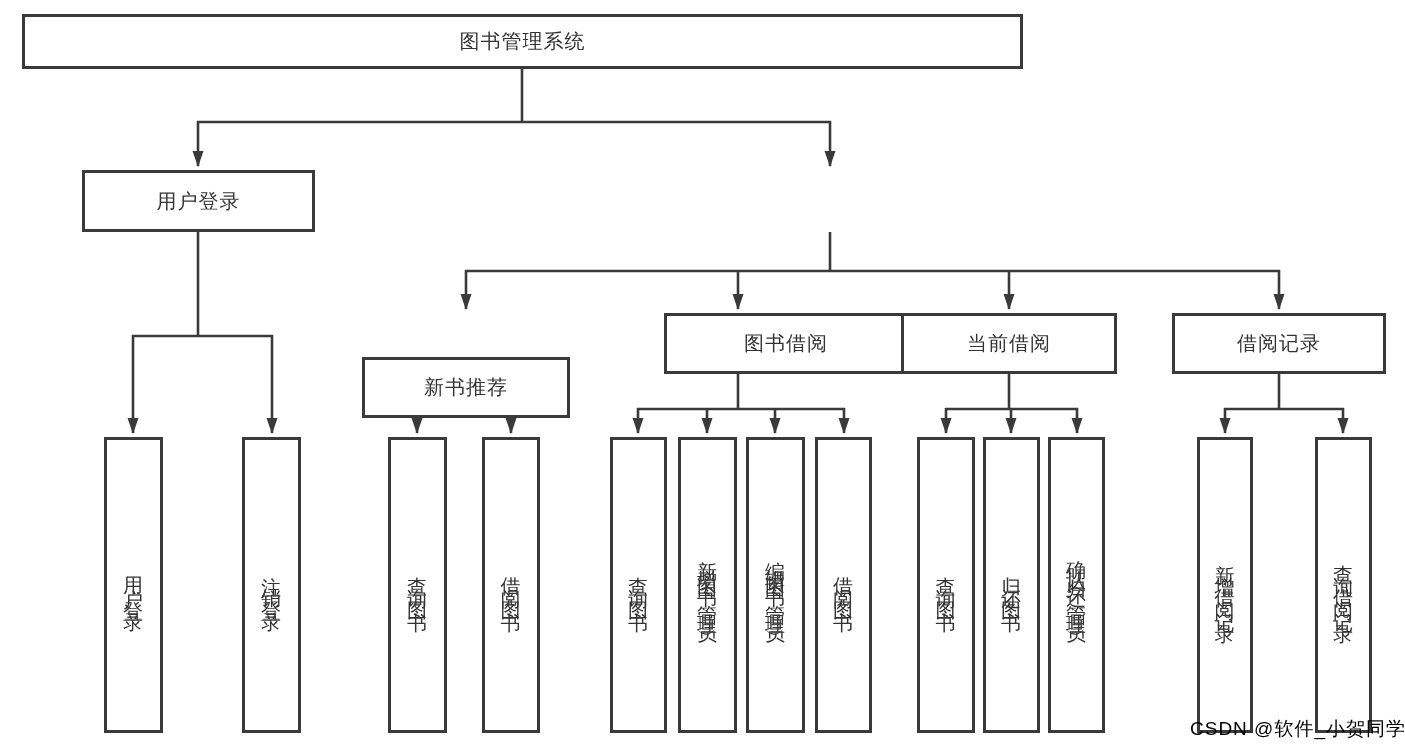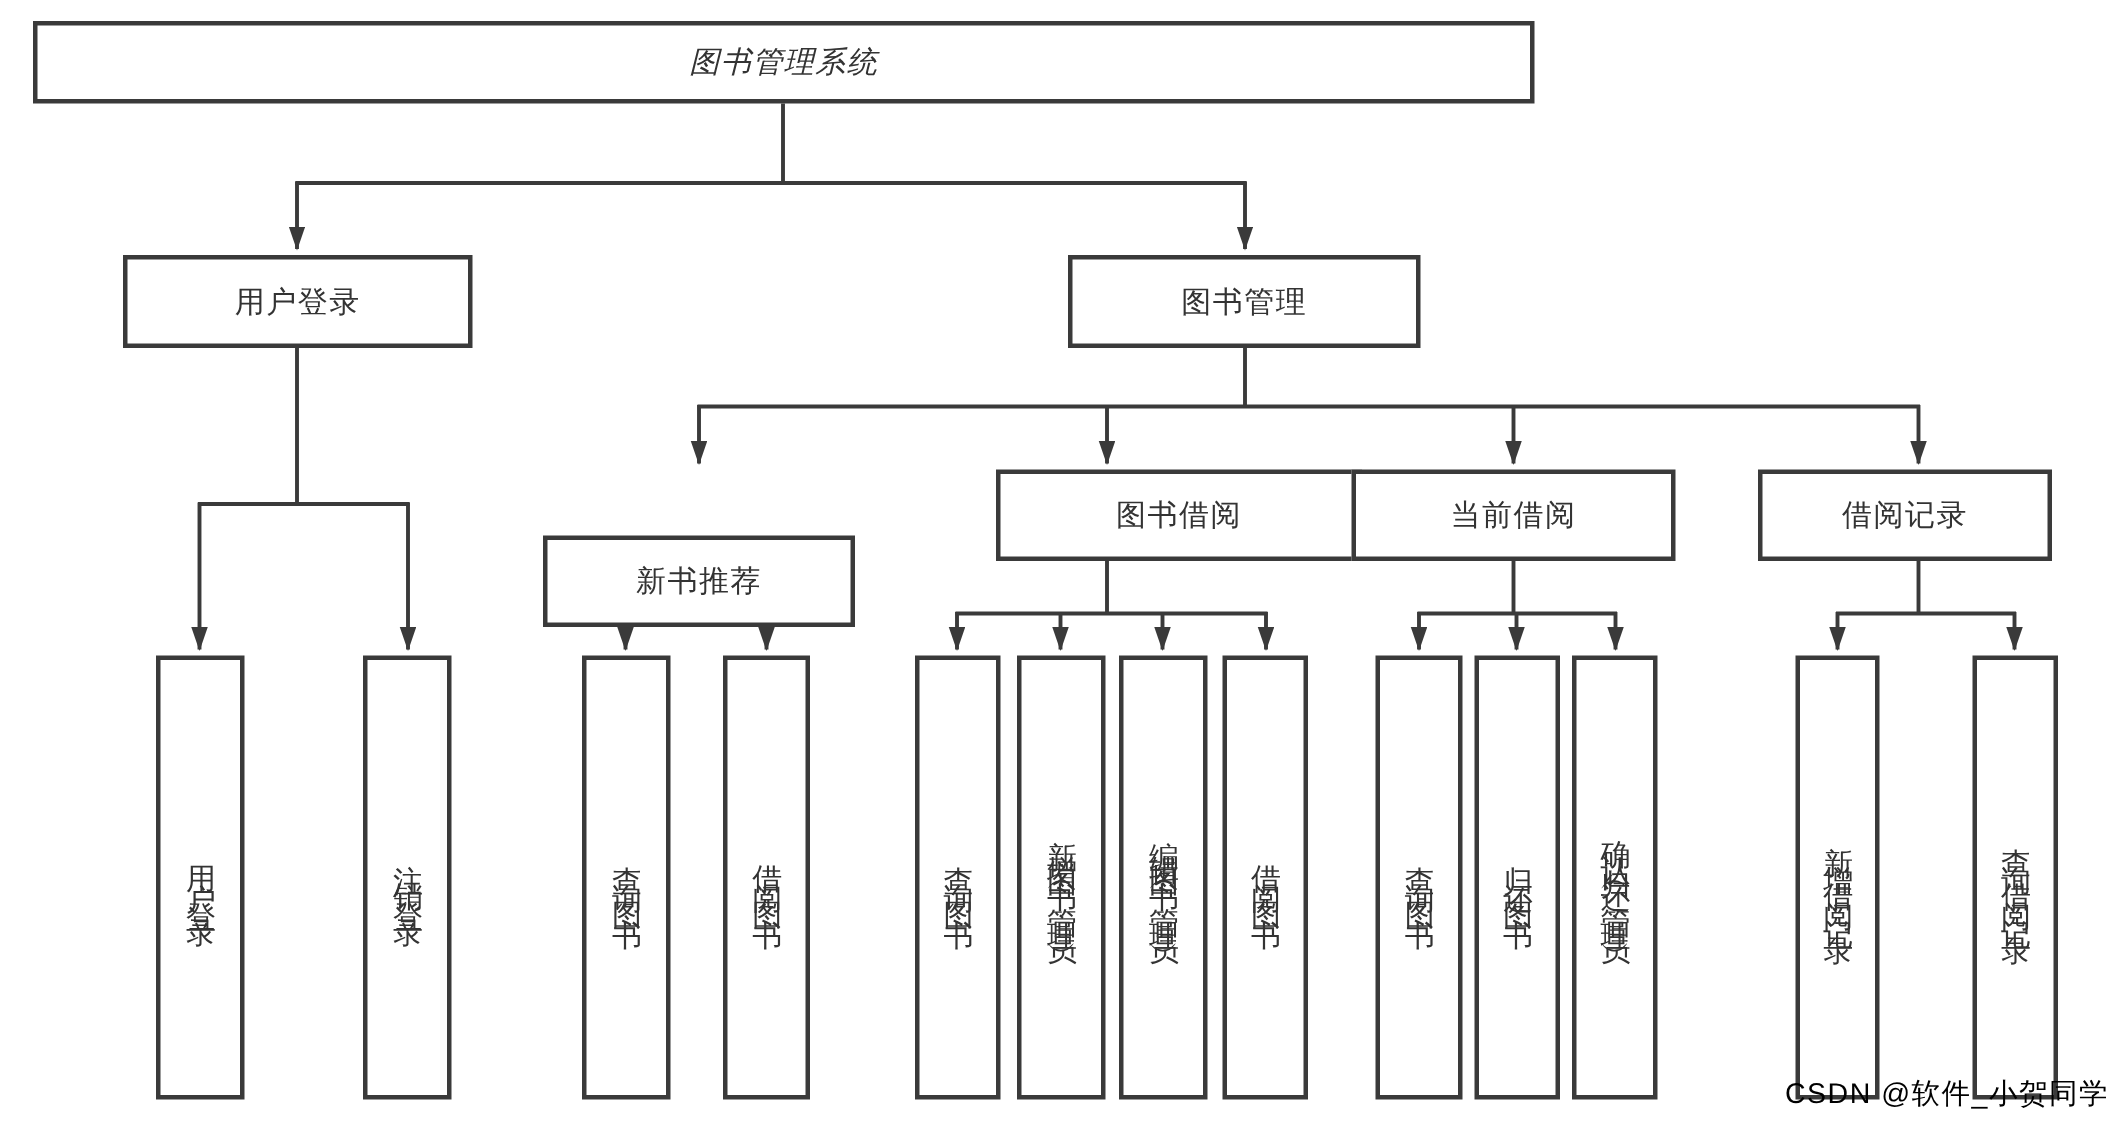--- a/index.html
+++ b/index.html
@@ -88,41 +88,38 @@
     <line x1="946" y1="408" x2="946" y2="433" marker-end="url(#ah)"></line>
     <line x1="1011" y1="408" x2="1011" y2="433" marker-end="url(#ah)"></line>
     <line x1="1077" y1="408" x2="1077" y2="433" marker-end="url(#ah)"></line>
 
     <line x1="1279" y1="374" x2="1279" y2="409"></line>
     <line x1="1224" y1="409" x2="1344" y2="409"></line>
     <line x1="1225" y1="408" x2="1225" y2="433" marker-end="url(#ah)"></line>
     <line x1="1343" y1="408" x2="1343" y2="433" marker-end="url(#ah)"></line>
   </svg>
 
-  <div class="node" style="left:22px;top:14px;width:1001px;height:55px;font-style:italic;">
+  <div class="node" style="left:22px;top:14px;width:1001px;height:55px;">
     <span>图书管理系统</span>
   </div>
 
   <div class="node" style="left:82px;top:170px;width:233px;height:62px;">
     <span>用户登录</span>
-  </div>
-  <div class="node" style="left:712px;top:170px;width:235px;height:62px;">
-    <span>图书管理</span>
   </div>
 
   <div class="node" style="left:362px;top:313px;width:208px;height:61px;margin-top:44px;">
     <span>新书推荐</span>
   </div>
   <div class="node" style="left:664px;top:313px;width:244px;height:61px;">
     <span>图书借阅</span>
   </div>
   <div class="node" style="left:901px;top:313px;width:216px;height:61px;">
     <span>当前借阅</span>
   </div>
-  <div class="node" style="left:1172px;top:313px;width:196px;height:61px;text-align:center;">
+  <div class="node" style="left:1172px;top:313px;width:214px;height:61px;text-align:center;">
     <span>借阅记录</span>
   </div>
 
   <div class="node leaf" style="left:104px;width:59px;">
     <span class="vtext">用户登录</span>
   </div>
   <div class="node leaf" style="left:242px;width:59px;">
     <span class="vtext">注销登录</span>
   </div>
 

